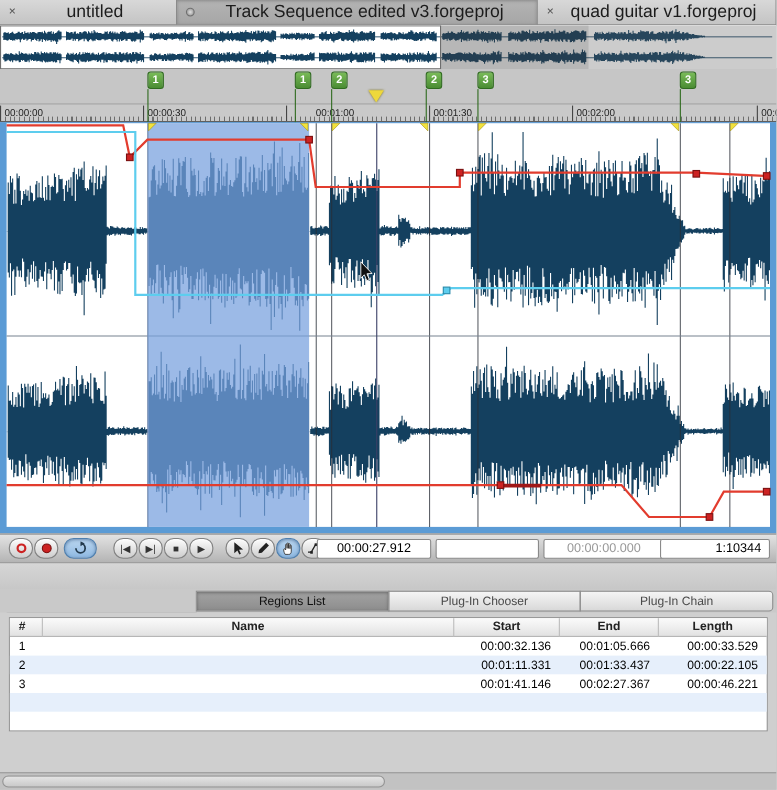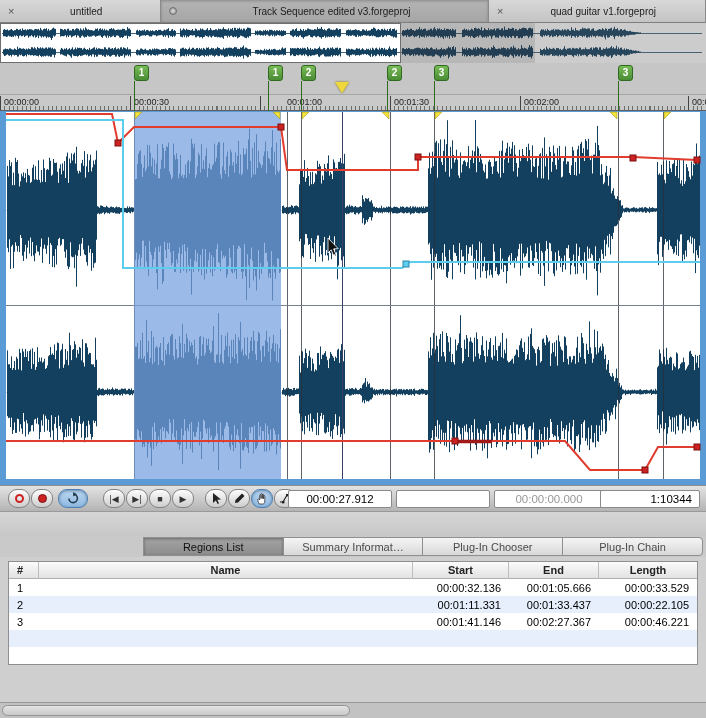--- a/index.html
+++ b/index.html
@@ -9,21 +9,21 @@
 
   
   .tabbar{position:absolute;top:0;left:0;width:706px;height:23px;display:flex;
     background:linear-gradient(#d9d9d9,#bfbfbf);border-bottom:1px solid #7f7f7f;}
   .tab{display:flex;align-items:center;padding:0 8px;border-right:1px solid #8a8a8a;
     background:linear-gradient(#d8d8d8,#c4c4c4);cursor:default;}
   .tab.active{background:linear-gradient(#b4b4b4,#a6a6a6);box-shadow:inset 0 1px 3px rgba(0,0,0,.25);}
   .tab-close{font-size:11px;color:#555;margin-right:6px;line-height:1;}
   .tab-dot{width:8px;height:8px;border-radius:50%;background:radial-gradient(#e0e0e0,#8a8a8a);
     border:1px solid #6f6f6f;margin-right:6px;flex:none;}
-  .tab-title{flex:1;text-align:center;font-size:10px;color:#1c1c1c;white-space:nowrap;
+  .tab-title{flex:1;text-align:center;font-size:16px;color:#1c1c1c;white-space:nowrap;
     overflow:hidden;text-overflow:ellipsis;}
   .tab1{width:161px;} .tab2{width:328px;} .tab3{flex:1;}
 
   
   .overview{position:absolute;top:23px;left:0;width:706px;height:40px;background:#fff;
     border-bottom:1px solid #8f8f8f;}
   .overview svg{display:block;}
 
   
   .marker-area{position:absolute;top:63px;left:0;width:706px;height:32px;background:#c6c6c6;
@@ -249,21 +249,20 @@
     <div class="tfield" style="left:396px;width:94px"></div>
     <div class="tfield dim" style="left:494px;width:110px">00:00:00.000</div>
     <div class="tfield right" style="left:600px;width:100px">1:10344</div>
   </div>
 
   <div class="gapband"></div>
 
   <div class="panel-tabs">
     <div class="ptab">Record</div>
     <div class="ptab selected">Regions List</div>
-    <div class="ptab">Summary Informat…</div>
     <div class="ptab">Plug-In Chooser</div>
     <div class="ptab">Plug-In Chain</div>
   </div>
 
   <div class="panel">
     <div class="rtable">
       <div class="trow header">
         <div class="hcell first">#</div>
         <div class="hcell">Name</div>
         <div class="hcell">Start</div>

